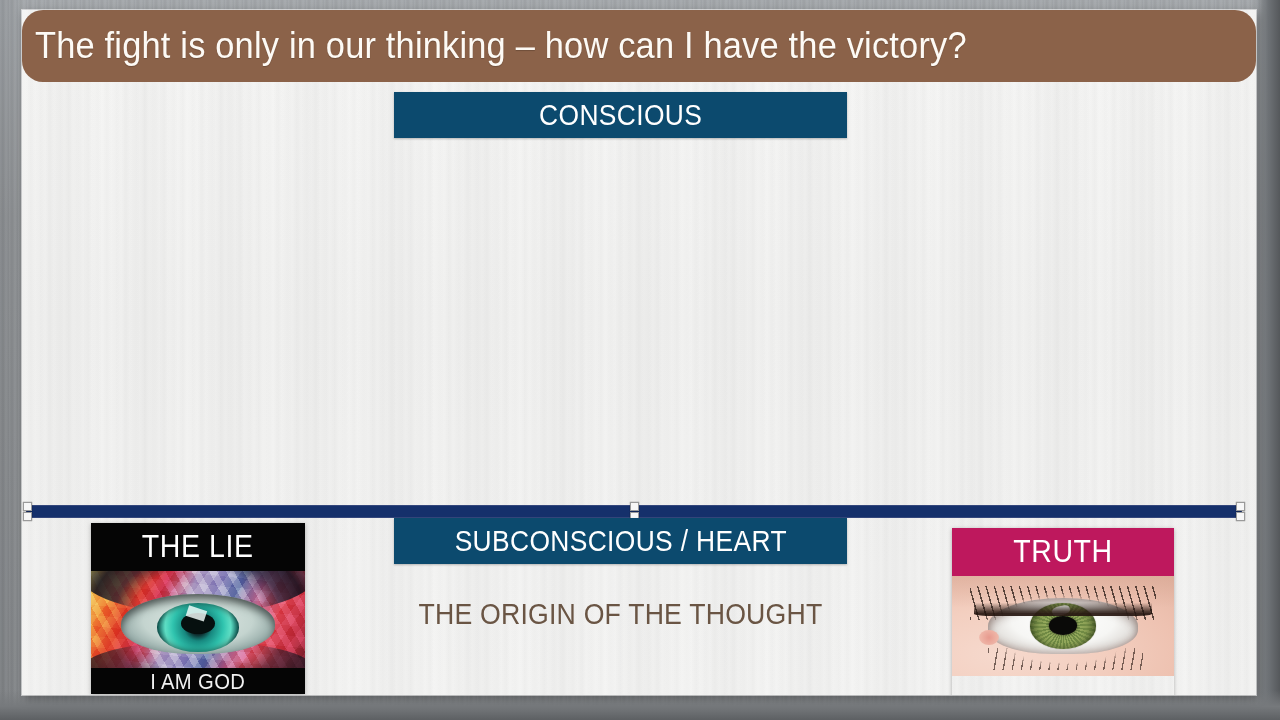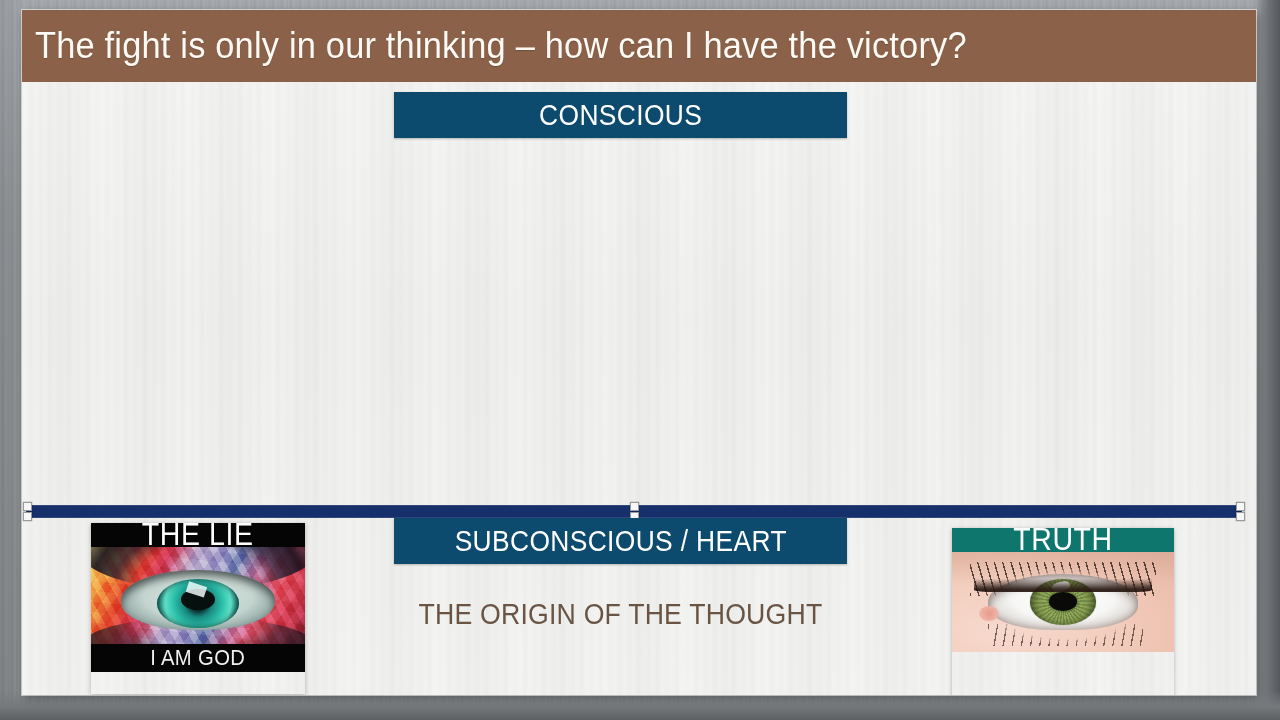--- a/index.html
+++ b/index.html
@@ -67,21 +67,21 @@
       linear-gradient(180deg, #f6f6f5 0%, #f1f1f0 45%, #f4f4f3 100%);
     pointer-events: none;
   }
 
   
   #title-band {
     position: absolute;
     left: 0; top: 0;
     width: 1234px; height: 72px;
     background: #8b6249;
-    display: flex; align-items: center;
+    display: flex; align-items: center; border-radius: 21px;
   }
   #title-text {
     color: #fdfaf5;
     font-family: "Liberation Sans Narrow", "Liberation Sans", sans-serif;
     font-size: 37px;
     font-weight: 400;
     letter-spacing: .2px;
     padding-left: 14px;
     transform: scaleX(0.93);
     transform-origin: left center;
@@ -143,21 +143,21 @@
     white-space: nowrap;
   }
 
   
   .panel {
     position: absolute;
     overflow: hidden;
     box-shadow: 0 1px 4px rgba(0,0,0,0.28);
   }
   .panel-header {
-    height: 24px;
+    height: 48px;
     display: flex; align-items: center; justify-content: center;
   }
   .panel-header span {
     color: #ffffff;
     font-family: "Liberation Sans Narrow", "Liberation Sans", sans-serif;
     font-size: 31px;
     letter-spacing: .6px;
     transform: scaleX(0.92);
     white-space: nowrap;
   }
@@ -179,21 +179,21 @@
     overflow: hidden;
   }
 
   
   #panel-lie { left: 69px; top: 513px; width: 214px; height: 171px; }
   #panel-lie .panel-header { background: #050505; }
   #panel-lie .panel-image { height: 97px; background: #1a1a1a; }
 
   
   #panel-truth { left: 930px; top: 518px; width: 222px; height: 177px; }
-  #panel-truth .panel-header { background: #0f766e; }
+  #panel-truth .panel-header { background: #be185d; }
   #panel-truth .panel-image { height: 100px; background: #f2cfc1; }
 
   
   .polyeye { position: absolute; inset: 0; }
   .polyeye .bg {
     position: absolute; inset: 0;
     background:
       linear-gradient(115deg,
         #f2e46a 0%, #f08a3a 11%, #e2452f 21%,
         #cf3550 31%, #b7a6c9 42%, #9a93c4 52%,

